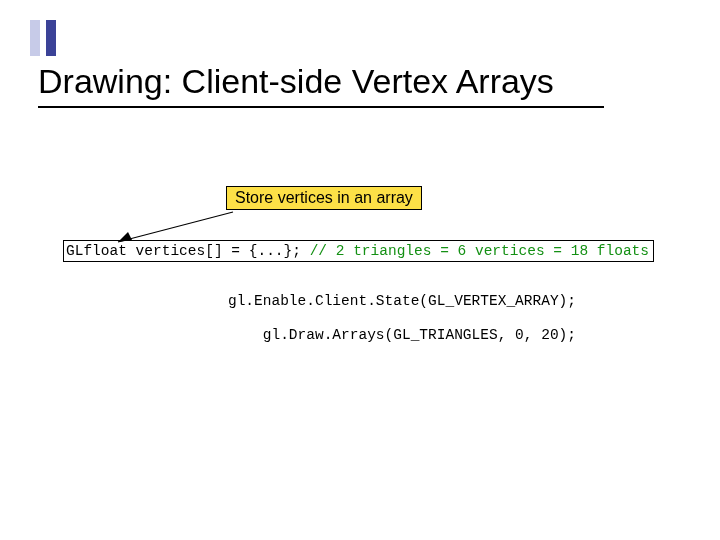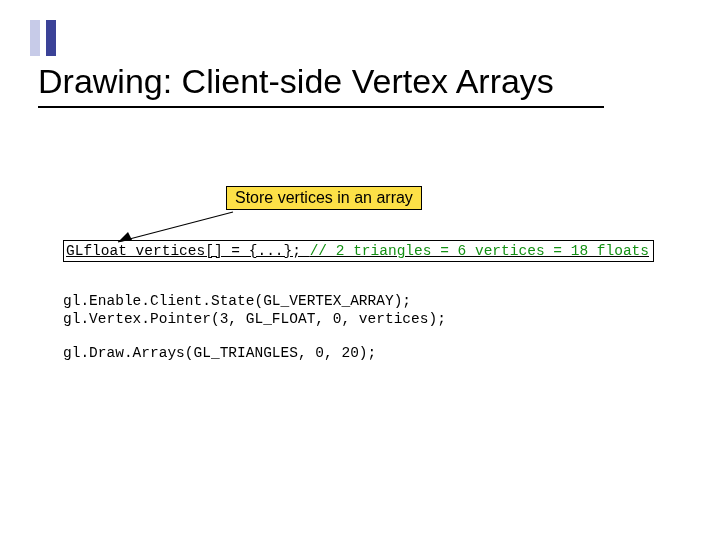--- a/index.html
+++ b/index.html
@@ -75,24 +75,24 @@
     color: #000;
   }
   .code-line {
     white-space: pre;
   }
   .boxed-line {
     display: inline-block;
     border: 1px solid #000;
     padding: 1px 4px 1px 2px;
     margin-bottom: 14px;
-    text-decoration: underline;
   }
   .blk {
     margin-top: 16px;
+    text-align: right;
   }
   .comment { color: #149014; }
 </style>
 </head>
 <body>
 
 <div class="slide">
 
   <div class="top-bars">
     <div class="bar bar-light"></div>
@@ -107,21 +107,20 @@
   <svg class="arrow-svg" viewBox="0 0 130 36">
     <line x1="125" y1="2" x2="10" y2="32" stroke="#000" stroke-width="1.2"></line>
     <polygon points="10,32 20,22 24,30" fill="#000"></polygon>
   </svg>
 
   <div class="code-area">
     <div class="boxed-line code-line"><span>GLfloat vertices[] = {...}; </span><span class="comment">// 2 triangles = 6 vertices = 18 floats</span></div>
 
     <div class="blk">
       <div class="code-line">gl.Enable.Client.State(GL_VERTEX_ARRAY);</div>
-      <div class="code-line">gl.Vertex.Pointer(3, GL_FLOAT, 0, vertices);</div>
     </div>
 
     <div class="blk">
       <div class="code-line">gl.Draw.Arrays(GL_TRIANGLES, 0, 20);</div>
     </div>
 
   </div>
 
 </div>
 

